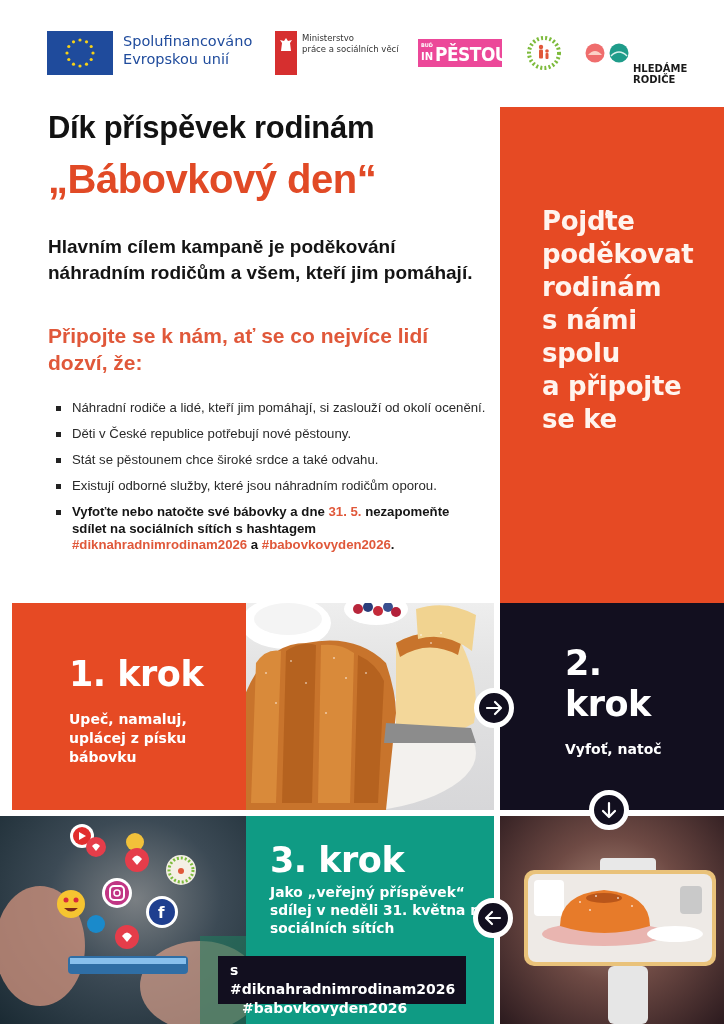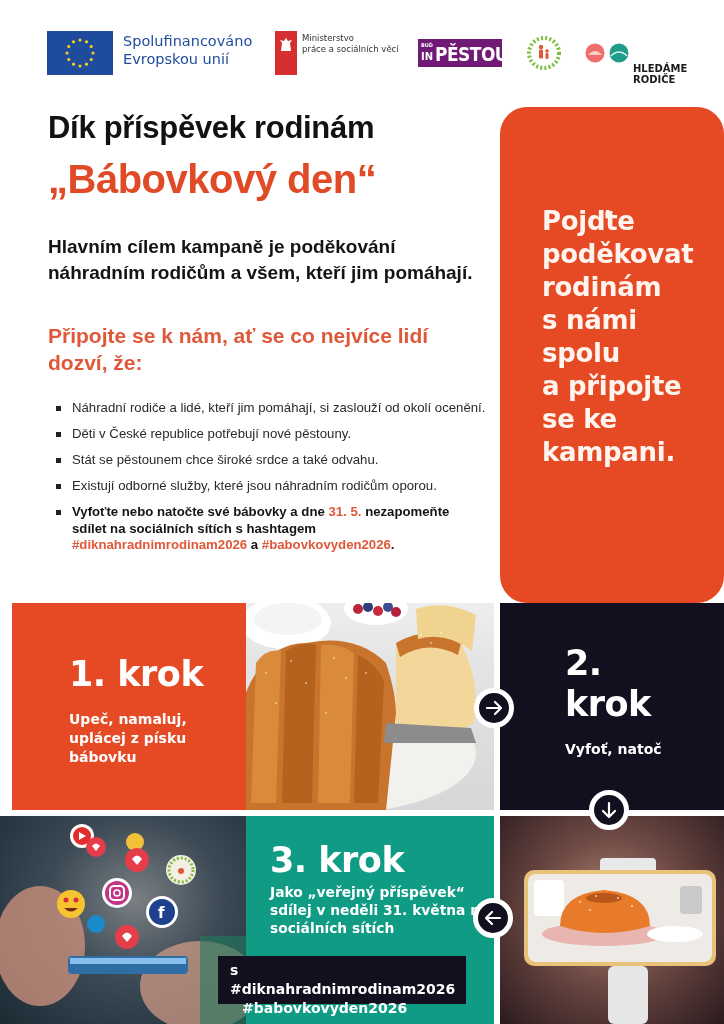--- a/index.html
+++ b/index.html
@@ -7,42 +7,42 @@
   body { position: relative; font-family: "Liberation Sans", sans-serif; color: #111111; }
 
   
   .logos { position: absolute; left: 0; top: 0; width: 724px; height: 100px; }
   .eu-flag { position: absolute; left: 47px; top: 31px; width: 66px; height: 44px; background: #1f4b9c; }
   .eu-flag .ring { position: absolute; left: 18px; top: 7px; width: 30px; height: 30px; }
   .eu-text { position: absolute; left: 123px; top: 32px; font-size: 14.5px; line-height: 18px; color: #1f4b9c; font-family: "DejaVu Sans", sans-serif; }
   .mpsv-emblem { position: absolute; left: 275px; top: 31px; width: 22px; height: 44px; background: #d62f2f; }
   .mpsv-emblem svg { position: absolute; left: 3px; top: 6px; }
   .mpsv-text { position: absolute; left: 302px; top: 33px; font-size: 8.5px; line-height: 11px; color: #333; font-family: "DejaVu Sans", sans-serif; }
-  .pestoun { position: absolute; left: 418px; top: 39px; width: 84px; height: 28px; background: #701a75; color: #fff; font-family: "DejaVu Sans", sans-serif; font-weight: bold; }
+  .pestoun { position: absolute; left: 418px; top: 39px; width: 84px; height: 28px; background: #ec4899; color: #fff; font-family: "DejaVu Sans", sans-serif; font-weight: bold; }
   .pestoun .small { position: absolute; left: 3px; top: 3px; font-size: 5px; line-height: 6px; }
   .pestoun .in { position: absolute; left: 3px; top: 12px; font-size: 10px; }
   .pestoun .big { position: absolute; left: 17px; top: 4px; font-size: 17px; letter-spacing: -0.5px; transform: scaleY(1.15); transform-origin: top left; }
   .family-logo { position: absolute; left: 527px; top: 36px; width: 34px; height: 34px; }
   .hledame-icons { position: absolute; left: 585px; top: 43px; width: 46px; height: 20px; }
   .hledame-text { position: absolute; left: 633px; top: 42px; font-size: 10px; line-height: 11px; font-weight: bold; color: #1a1a1a; font-family: "DejaVu Sans", sans-serif; margin-top: 21px; }
 
   
   .h1 { position: absolute; left: 48px; top: 110px; font-size: 31px; font-weight: bold; letter-spacing: -0.3px; color: #121212; }
   .h2 { position: absolute; left: 48px; top: 157px; font-size: 40px; font-weight: bold; letter-spacing: -0.5px; color: #e14a26; }
   .lead { position: absolute; left: 48px; top: 234px; font-size: 19px; line-height: 26px; font-weight: bold; color: #141414; width: 440px; }
   .cta { position: absolute; left: 48px; top: 322px; font-size: 21px; line-height: 27px; font-weight: bold; color: #e0583a; width: 440px; }
 
   .bullets { position: absolute; left: 56px; top: 400px; width: 430px; list-style: none; }
   .bullets li { position: relative; padding-left: 16px; font-size: 13.2px; line-height: 16.5px; color: #2a2a2a; margin-bottom: 9.5px; }
   .bullets li::before { content: ""; position: absolute; left: 0; top: 6px; width: 5px; height: 5px; background: #222; }
   .bullets li.bold { font-weight: bold; color: #151515; }
   .hl { color: #e0583a; }
 
   
-  .side-panel { position: absolute; left: 500px; top: 107px; width: 224px; height: 496px; background: #e64a24; border-radius: 27px; }
+  .side-panel { position: absolute; left: 500px; top: 107px; width: 224px; height: 496px; background: #e64a24; }
   .side-text { position: absolute; left: 42px; top: 98px; font-size: 26px; line-height: 33px; font-weight: bold; color: #fff4ee; font-family: "DejaVu Sans", sans-serif; letter-spacing: -0.3px; }
 
   
   .step1 { position: absolute; left: 0; top: 603px; width: 246px; height: 207px; background: #e64a24; margin-left: 12px; }
   .step-title { font-family: "DejaVu Sans", sans-serif; font-weight: bold; color: #ffffff; letter-spacing: -0.5px; }
   .step-desc { font-family: "DejaVu Sans", sans-serif; font-weight: bold; color: #ffffff; }
   .step1 .step-title { position: absolute; left: 57px; top: 51px; font-size: 35px; }
   .step1 .step-desc { position: absolute; left: 57px; top: 107px; font-size: 14px; line-height: 19px; width: 170px; }
 
   .photo-cake { position: absolute; left: 246px; top: 603px; width: 248px; height: 207px; overflow: hidden;
@@ -145,21 +145,20 @@
 
 <div class="side-panel">
   <div class="side-text">
     <div>Pojďte</div>
     <div>poděkovat</div>
     <div>rodinám</div>
     <div>s námi</div>
     <div>spolu</div>
     <div>a připojte</div>
     <div>se ke</div>
-    <div>kampani.</div>
   </div>
 </div>
 
 <div class="step1">
   <div class="step-title">1. krok</div>
   <div class="step-desc">Upeč, namaluj, uplácej z písku bábovku</div>
 </div>
 
 <div class="photo-cake">
   <svg width="248" height="207" viewBox="0 0 248 207">

